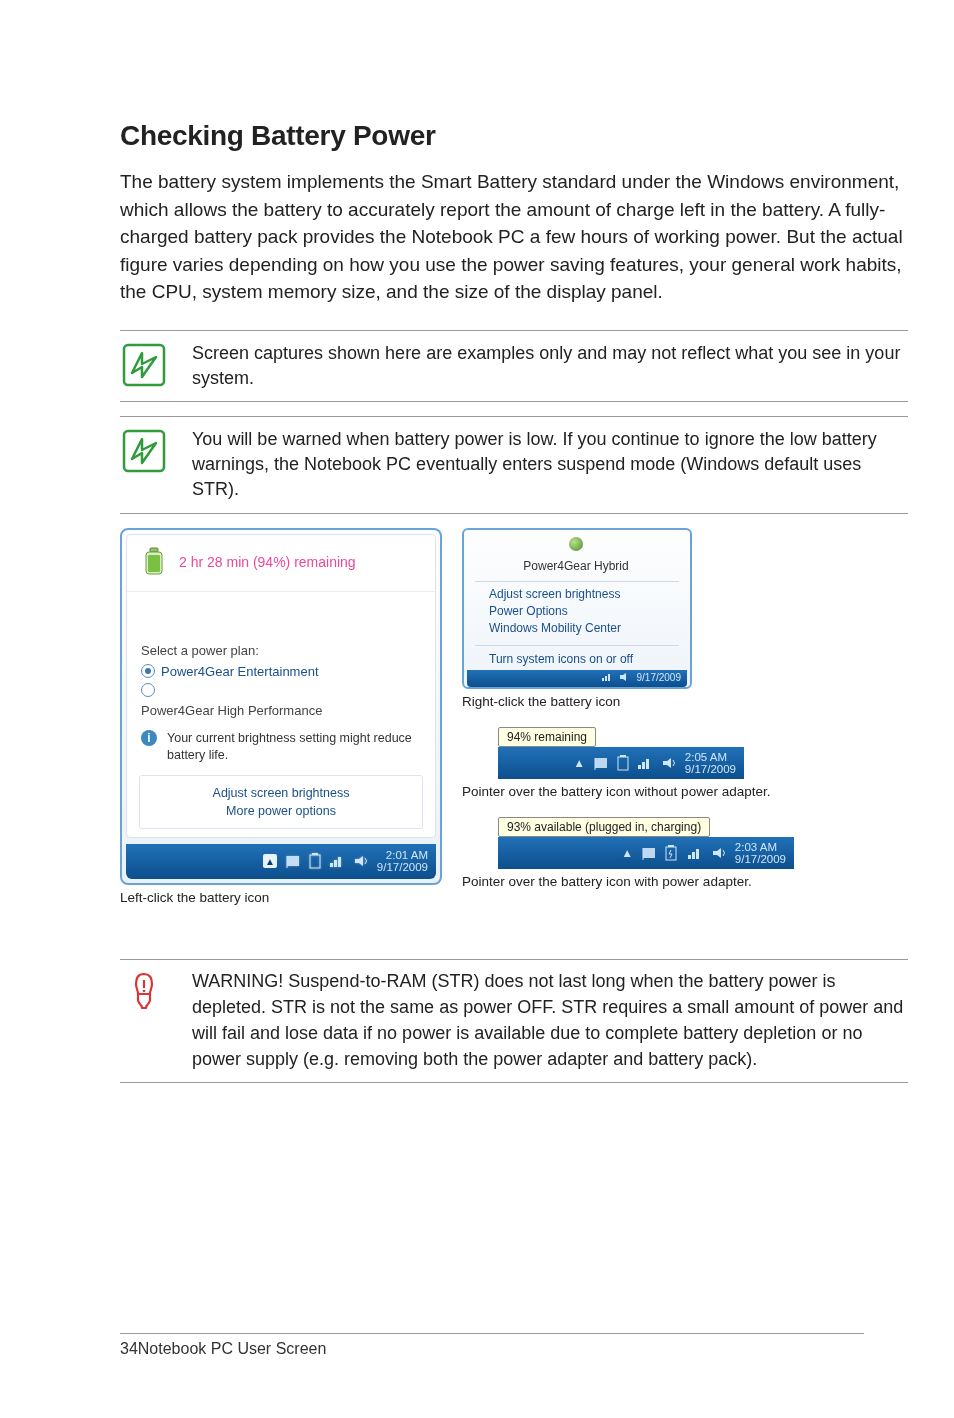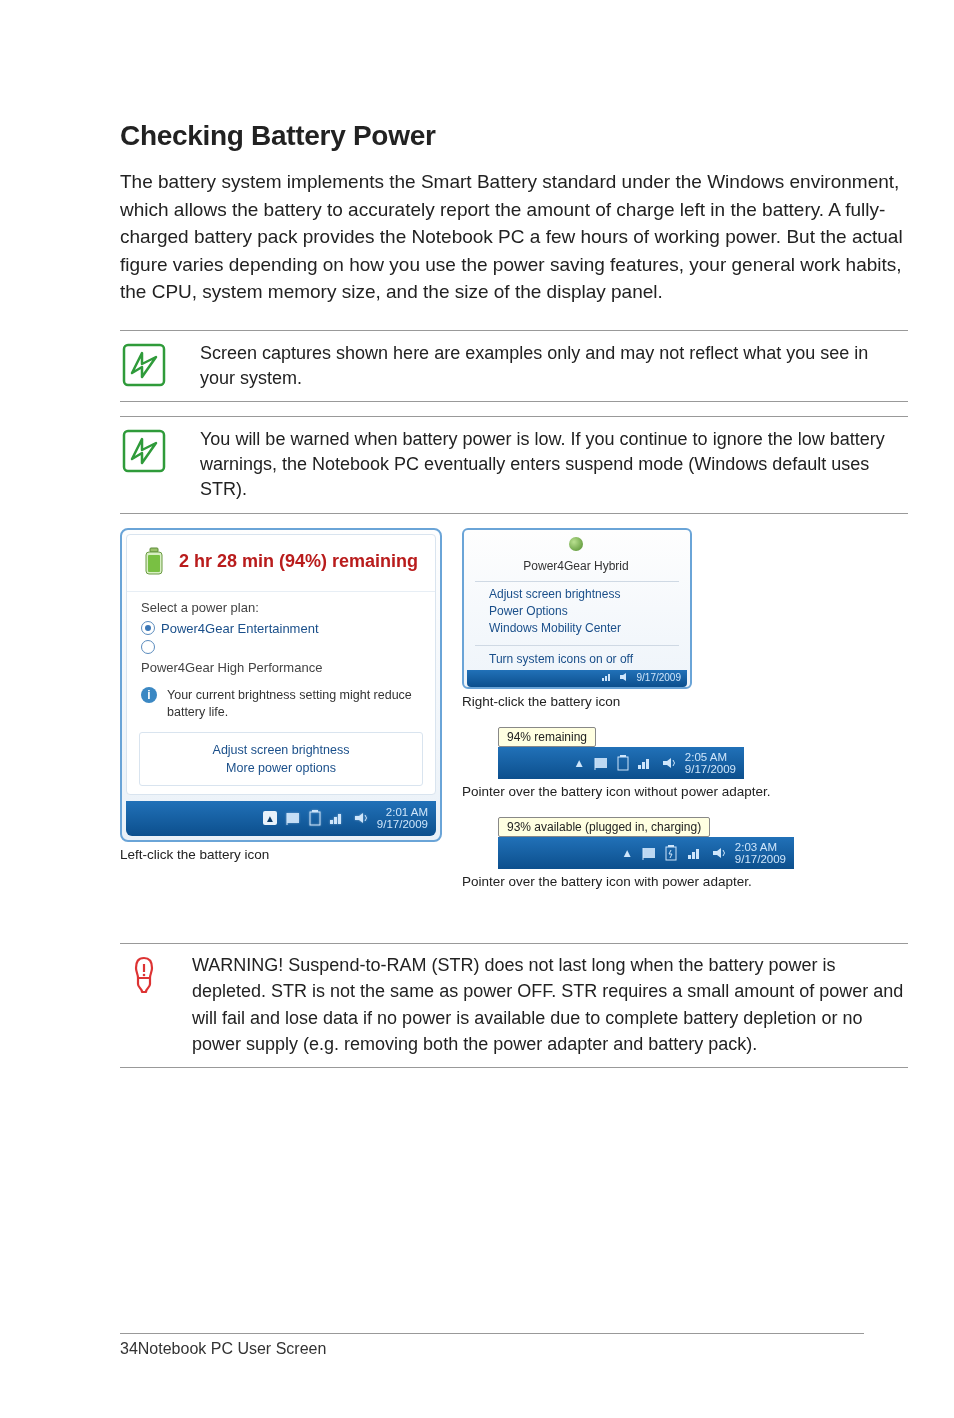--- a/index.html
+++ b/index.html
@@ -24,21 +24,21 @@
     letter-spacing: -0.3px;
   }
   .body-text {
     font-size: 19px;
     line-height: 1.45;
     margin: 0 0 24px 0;
   }
   .note-block {
     display: flex;
     align-items: flex-start;
-    gap: 32px;
+    gap: 24px;
     border-top: 1px solid #999;
     border-bottom: 1px solid #999;
     padding: 10px 0 10px 0;
     margin: 0 0 14px 0;
   }
   .note-block:last-of-type { margin-bottom: 24px; }
   .note-icon-box {
     width: 48px;
     height: 48px;
     flex-shrink: 0;
@@ -111,23 +111,23 @@
     display: flex;
     align-items: center;
     gap: 12px;
     padding: 12px 14px 14px 14px;
     border-bottom: 1px solid #e7eef5;
   }
   .battery-icon-sm {
     width: 26px; height: 30px;
     display: inline-flex; align-items:center; justify-content:center;
   }
-  .remaining-text { font-size: 18px; color: #b91c1c; font-weight: bold; }
+  .remaining-text { font-size: 14px; color: #ec4899; }
   .plan-section { padding: 8px 14px 0 14px; }
-  .plan-title { font-size: 13px; color: #444; margin-bottom: 4px; }
+  .plan-title { font-size: 13px; color: #444; margin-bottom: 4px; margin-top: 43px; }
   .plan-row { display:flex; align-items:flex-start; gap:6px; font-size: 13px; color:#1a4f8a; padding: 2px 0; }
   .plan-row.gray { color:#444;flex-direction:column; }
   .radio-dot {
     width:12px;height:12px;border:1px solid #5a8bbd;border-radius:50%;
     display:inline-flex;align-items:center;justify-content:center;flex-shrink:0;
     background:#fff;
   }
   .radio-dot.on::after{content:"";width:6px;height:6px;border-radius:50%;background:#3b77b7;}
   .info-row { display:flex; gap:10px; align-items:flex-start; padding:10px 14px 8px 14px; }
   .info-i {

